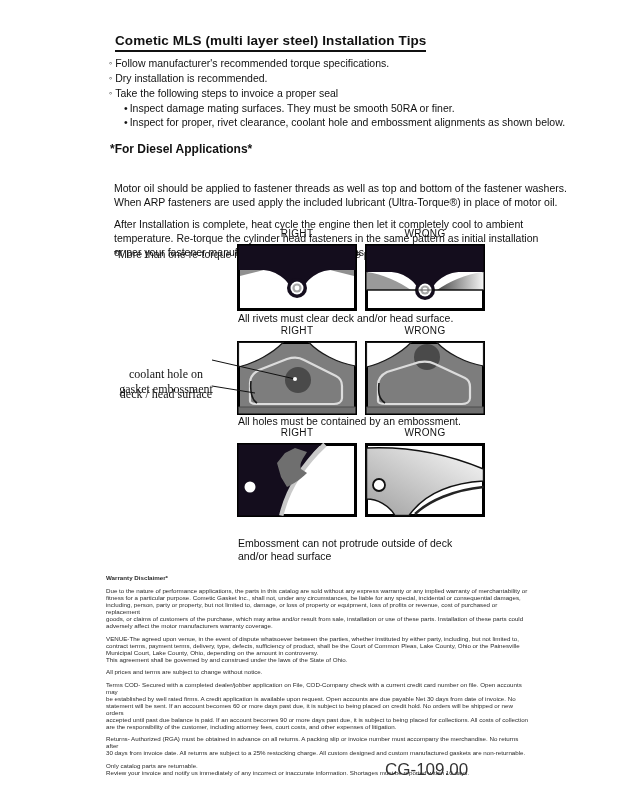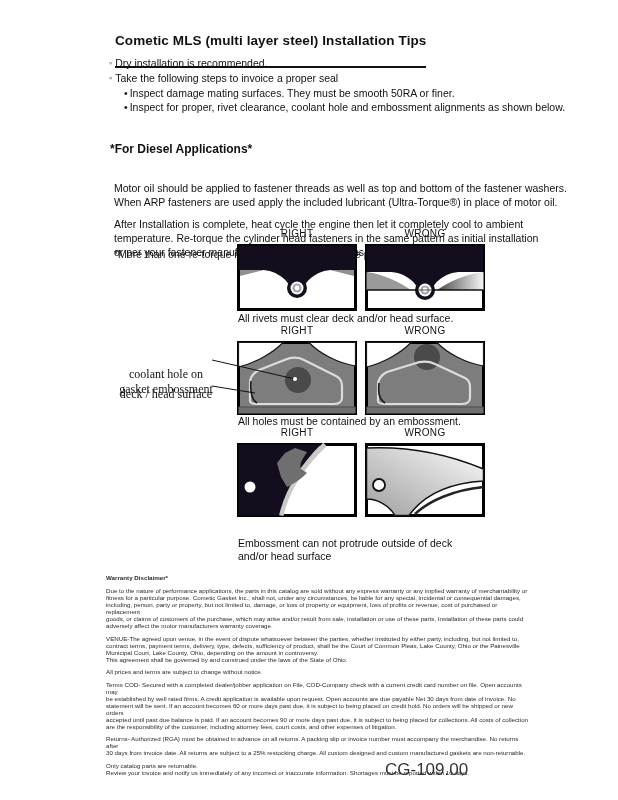--- a/index.html
+++ b/index.html
@@ -5,21 +5,21 @@
   html,body { margin:0; padding:0; background:#fff; }
   .page {
     position:relative; width:618px; height:800px; background:#ffffff;
     font-family:"Liberation Sans", sans-serif; color:#1a1a1a; overflow:hidden;
   }
   .pre { white-space:pre-line;margin-top:20px; }
 
   .title {
     position:absolute; left:115px; top:33px;
     font-size:13.5px; font-weight:bold; color:#111;
-    border-bottom:2px solid #111; padding-bottom:18px; letter-spacing:0.1px;
+    border-bottom:2px solid #111; padding-bottom:2px; letter-spacing:0.1px;
   }
 
   .bullets { position:absolute; left:109px; top:56px; font-size:10.5px; line-height:14px; color:#111; }
   .bullet-row { white-space:nowrap; }
   .bullet-row .o { font-size:9px; margin-right:3px; position:relative; top:-1px; }
   .sub-row { margin-left:15px; white-space:nowrap; }
   .sub-row .d { margin-right:2px; }
 
   .diesel-heading { position:absolute; left:110px; top:142px; font-size:12px; font-weight:bold; color:#111; }
   .body-para { position:absolute; left:114px; font-size:10.5px; line-height:14px; color:#111; }
@@ -43,20 +43,21 @@
   .doc-code { position:absolute; left:385px; top:760px; font-size:17px; color:#333; }
 </style>
 </head>
 <body>
 
 <div class="page">
 
   <div class="title">Cometic MLS (multi layer steel) Installation Tips</div>
 
   <div class="bullets">
+    <div class="bullet-row"><span class="o">◦</span><span>Follow manufacturer's recommended torque specifications.</span></div>
     <div class="bullet-row"><span class="o">◦</span><span>Dry installation is recommended.</span></div>
     <div class="bullet-row"><span class="o">◦</span><span>Take the following steps to invoice a proper seal</span></div>
     <div class="sub-row"><span class="d">•</span><span>Inspect damage mating surfaces.  They must be smooth 50RA or finer.</span></div>
     <div class="sub-row"><span class="d">•</span><span>Inspect for proper, rivet clearance, coolant hole and embossment alignments as shown below.</span></div>
   </div>
 
   <div class="diesel-heading">*For Diesel Applications*</div>
   <div class="body-para p1 pre">Motor oil should be applied to fastener threads as well as top and bottom of the fastener washers.
 When ARP fasteners are used apply the included lubricant (Ultra-Torque®) in place of motor oil.</div>
   <div class="body-para p2 pre">After Installation is complete, heat cycle the engine then let it completely cool to ambient

